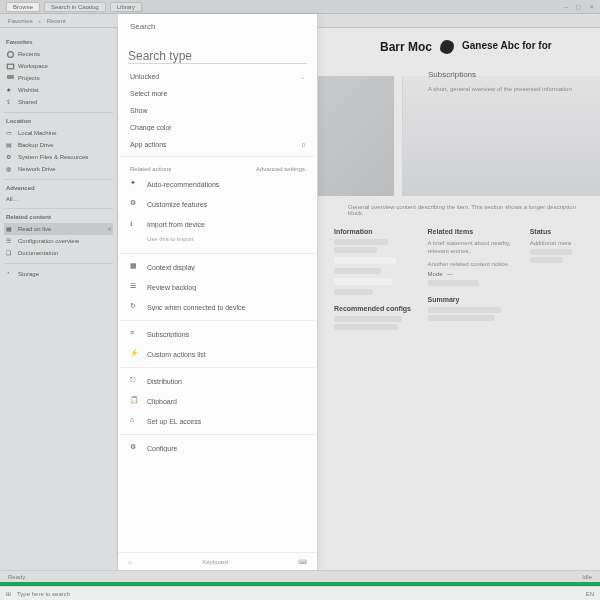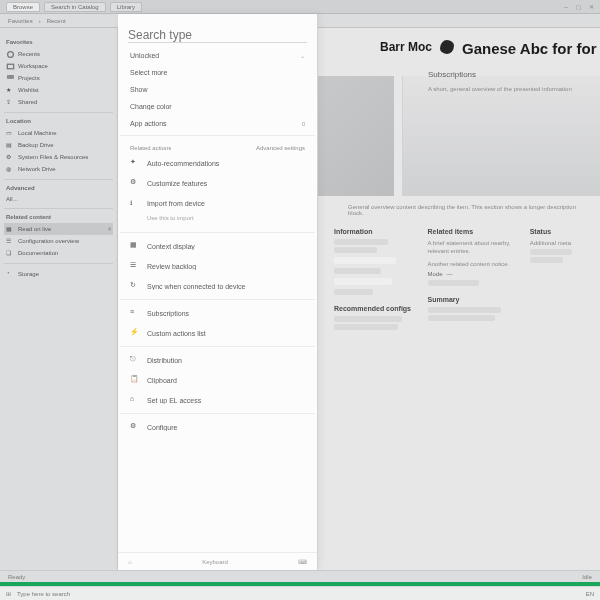--- a/index.html
+++ b/index.html
@@ -26,21 +26,21 @@
 
   
   .main { position: absolute; left: 118px; top: 28px; right: 0; bottom: 30px; background: #e7e7e8; overflow: hidden; }
   .hero { position: relative; height: 120px; }
   .hero .images { position: absolute; left: 0; right: 0; top: 48px; height: 120px; display: flex; }
   .hero .img-l { flex: 1.4; background: linear-gradient(135deg,#d1d2d4,#c9cacc 45%,#bcbdbf); }
   .hero .img-r { flex: 1; background: linear-gradient(180deg,#e2e2e3,#cfd0d2); margin-left: 8px; border-left: 1px solid #d1d2d4; }
   .hero-title-row { position: absolute; top: 12px; left: 262px; display: flex; align-items: flex-start; gap: 8px; }
   .hero-title-row .blob { width: 14px; height: 14px; background: #262626; border-radius: 50% 50% 48% 52%/60% 40% 60% 40%; }
   .hero-title-row .t1 { font-size: 12px; font-weight: 700; color: #1b1b1b; }
-  .hero-title-row .t2 { font-size: 15px; font-weight: 600; color: #1b1b1b; }
+  .hero-title-row .t2 { font-size: 10px; font-weight: 600; color: #1b1b1b; }
   .hero-sub { position: absolute; top: 42px; left: 310px; font-size: 8px; color: #5f5f5f; }
   .hero-desc { position: absolute; top: 58px; left: 310px; font-size: 6px; color: #8a8a8a; }
 
   .body-cols { position: absolute; top: 200px; left: 10px; right: 10px; display: flex; gap: 16px; font-size: 6px; color: #6b6b6b; }
   .col { flex: 1; }
   .col h4 { font-size: 7px; color: #4b4b4b; margin-bottom: 4px; }
   .col p { line-height: 1.4; color: #8b8b8b; }
   .field-row { display: flex; align-items: center; gap: 4px; margin: 3px 0; }
   .field-row .lab { color: #6b6b6b; }
   .chipline { height: 7px; background: #efefef; margin: 4px 0; border-radius: 2px; }
@@ -213,20 +213,21 @@
     <div class="col" style="flex:0.7">
       <h4>Status</h4>
       <p>Additional meta</p>
       <div class="ghost" style="width:70%"></div>
       <div class="ghost" style="width:55%"></div>
     </div>
   </div>
 </div>
 
 <div class="menu-panel">
+  <div class="menu-title">Search</div>
   <input class="menu-search" placeholder="Search type" style="">
   <div class="menu-list">
     <div class="menu-item">
         <span class="lbl">Unlocked</span>
         <span class="meta">⌄</span>
       </div>
     <div class="menu-item">
         <span class="lbl">Select more</span>
       </div>
     <div class="menu-item">

